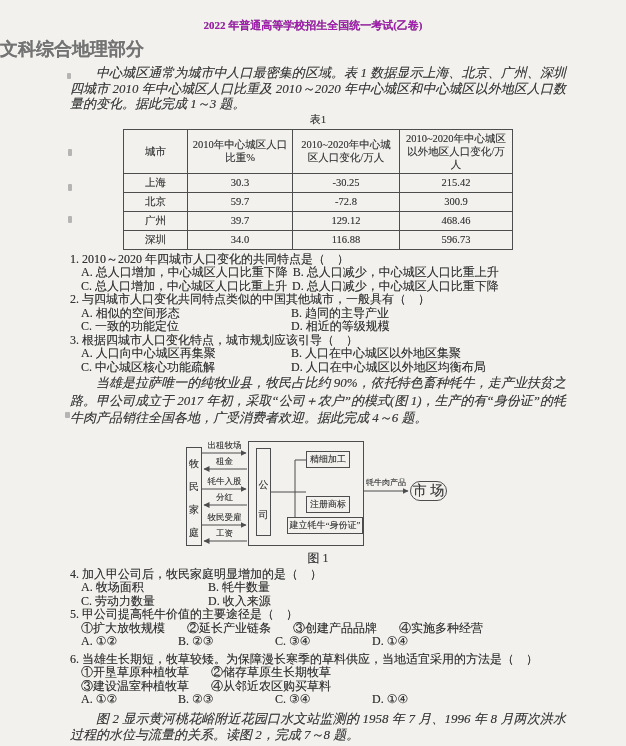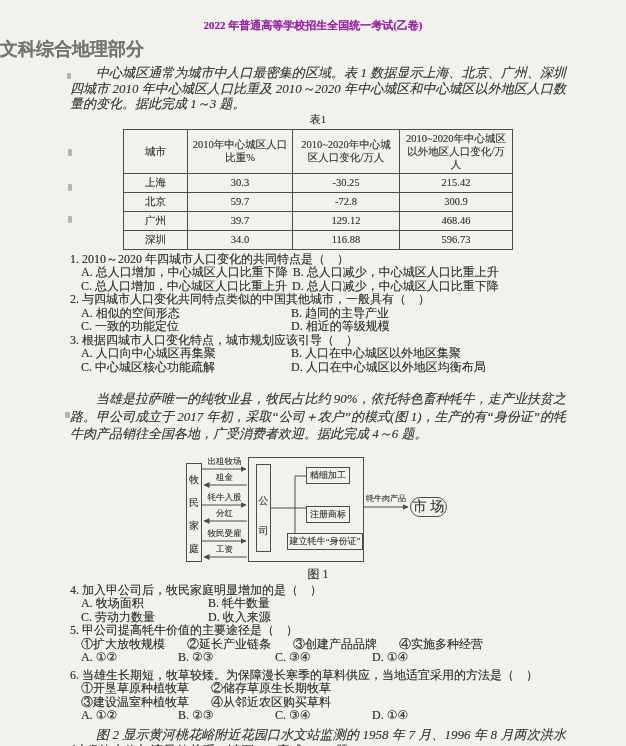--- a/index.html
+++ b/index.html
@@ -11,21 +11,21 @@
     box-sizing:border-box;
     overflow:hidden;
     font-family:"Liberation Serif","DejaVu Serif",serif;
     color:#333;
     text-shadow:0 0 0.6px rgba(60,60,60,.55);
   }
   .content{margin:0 60px 0 70px;}
   .title{margin:14px 0 0;font-size:11px;line-height:22px;text-align:center;font-weight:bold;color:#a21caf;}
   .subtitle{margin:2px 0 0;font-size:18px;line-height:22px;text-align:left;font-weight:bold;color:#737373;}
   .intro{margin:5px 0 0;font-size:13px;line-height:15.5px;text-indent:26px;text-align:justify;font-style:italic;color:#3a3a3a;}
-  .intro.mid{margin-top:16px;line-height:17.5px;}
+  .intro.mid{margin-top:0;line-height:17.5px;}
   .intro.last{margin-top:4px;line-height:16px;}
   .tbl-caption{margin-top:1px;font-size:11px;line-height:13px;text-align:center;color:#3a3a3a;}
   table.t1{margin:3px auto 0;border-collapse:collapse;width:389px;table-layout:fixed;font-size:10.5px;color:#3a3a3a;}
   table.t1 th,table.t1 td{border:1px solid #4d4d4d;text-align:center;font-weight:normal;}
   table.t1 th{padding:2px 3px;line-height:13px;}
   table.t1 td{padding:3px 2px;line-height:12px;}
   col.c0{width:64px;}col.c1{width:105px;}col.c2{width:107px;}col.c3{width:113px;}
   .qblock{margin-top:3px;}
   .qblock.gap{margin-top:4px;}
   .q{font-size:12px;line-height:13.5px;color:#333;}
@@ -39,21 +39,21 @@
   .col130{display:inline-block;width:130px;}
   
   .fig1{position:relative;width:290px;height:112px;margin:11px 0 0 94px;font-style:normal;}
   .fig1 svg{position:absolute;left:0;top:0;}
   .fbox{position:absolute;border:1px solid #4d4d4d;box-sizing:border-box;color:#3a3a3a;}
   .herder{left:22px;top:9px;width:16px;height:99px;font-size:10px;line-height:23px;padding-top:4px;text-align:center;word-break:break-all;}
   .outer{left:84px;top:3px;width:116px;height:105px;}
   .company{left:92px;top:10px;width:15px;height:88px;font-size:10px;line-height:30px;padding-top:21px;text-align:center;word-break:break-all;}
   .proc{font-size:9px;text-align:center;line-height:15px;height:17px;}
   .p1{left:142px;top:13px;width:44px;}
-  .p2{left:142px;top:52px;width:44px;}
+  .p2{left:142px;top:58px;width:44px;}
   .p3{left:123px;top:79px;width:76px;}
   .flabel{position:absolute;left:37px;width:47px;text-align:center;font-size:8.5px;line-height:11px;color:#3a3a3a;}
   .outlabel{position:absolute;left:198px;top:40px;width:48px;text-align:center;font-size:8px;line-height:10px;color:#3a3a3a;}
   .market{left:246px;top:43px;width:37px;height:20px;border-radius:10px;font-size:14px;line-height:18px;text-align:center;}
   .fig-caption{margin-top:2px;font-size:12px;line-height:13px;text-align:center;color:#3a3a3a;}
   .speck{position:absolute;background:#6b6b6b;opacity:.45;border-radius:1px;}
 </style>
 </head>
 <body>
 

